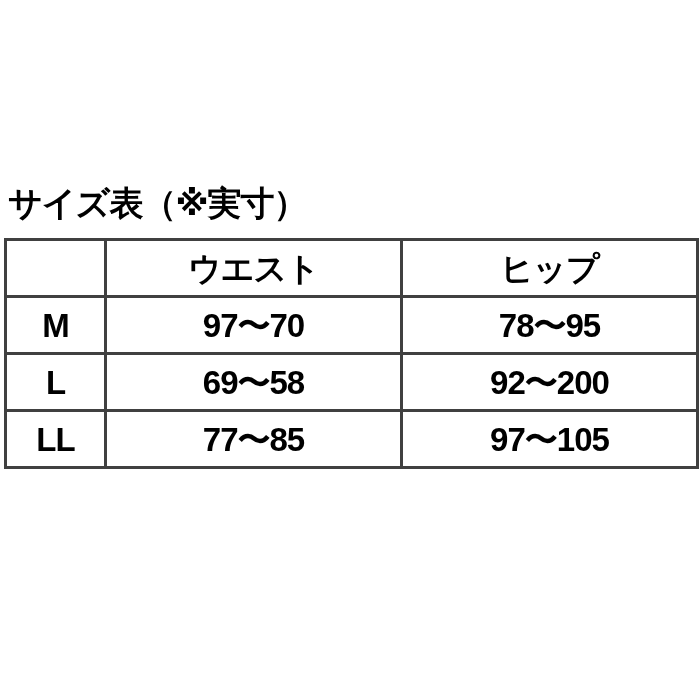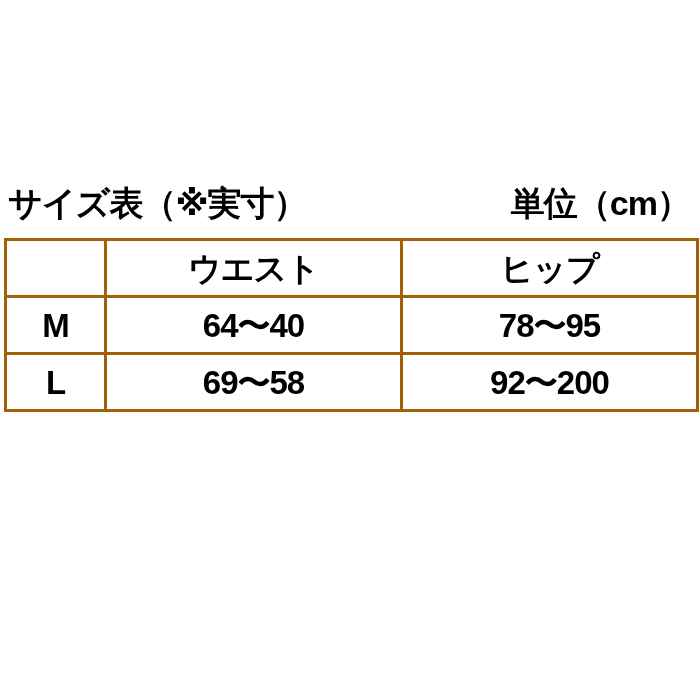--- a/index.html
+++ b/index.html
@@ -50,21 +50,21 @@
   .size-table {
     position: absolute;
     left: 4px;
     top: 238px;
     width: 692px;
     border-collapse: collapse;
     table-layout: fixed;
   }
   .size-table td,
   .size-table th {
-    border: 3px solid #a16207;
+    border: 3px solid #404040;
     text-align: center;
     vertical-align: middle;
     font-size: 33px;
     font-weight: bold;
     letter-spacing: -1px;
     padding: 0;
     height: 54px;
     line-height: 1;
     color: #000000;
   }
@@ -83,43 +83,47 @@
     font-size: 31px;
   }
 </style>
 </head>
 <body>
 
 <div class="page">
 
   <div class="header-row">
     <div class="title-text">サイズ表（※実寸）</div>
-    <div class="unit-text">単位（cm）</div>
   </div>
 
   <table class="size-table">
     <colgroup>
       <col class="col-size">
       <col class="col-waist">
       <col class="col-hip">
     </colgroup>
     <thead>
       <tr>
         <th class="head-cell corner-cell"></th>
         <th class="head-cell">ウエスト</th>
         <th class="head-cell">ヒップ</th>
       </tr>
     </thead>
     <tbody>
       <tr>
         <td class="size-cell">M</td>
-        <td>64〜40</td>
+        <td>97〜70</td>
         <td>78〜95</td>
       </tr>
       <tr>
         <td class="size-cell">L</td>
         <td>69〜58</td>
         <td>92〜200</td>
       </tr>
+      <tr>
+        <td class="size-cell">LL</td>
+        <td>77〜85</td>
+        <td>97〜105</td>
+      </tr>
     </tbody>
   </table>
 
 </div>
 
 </body></html>

